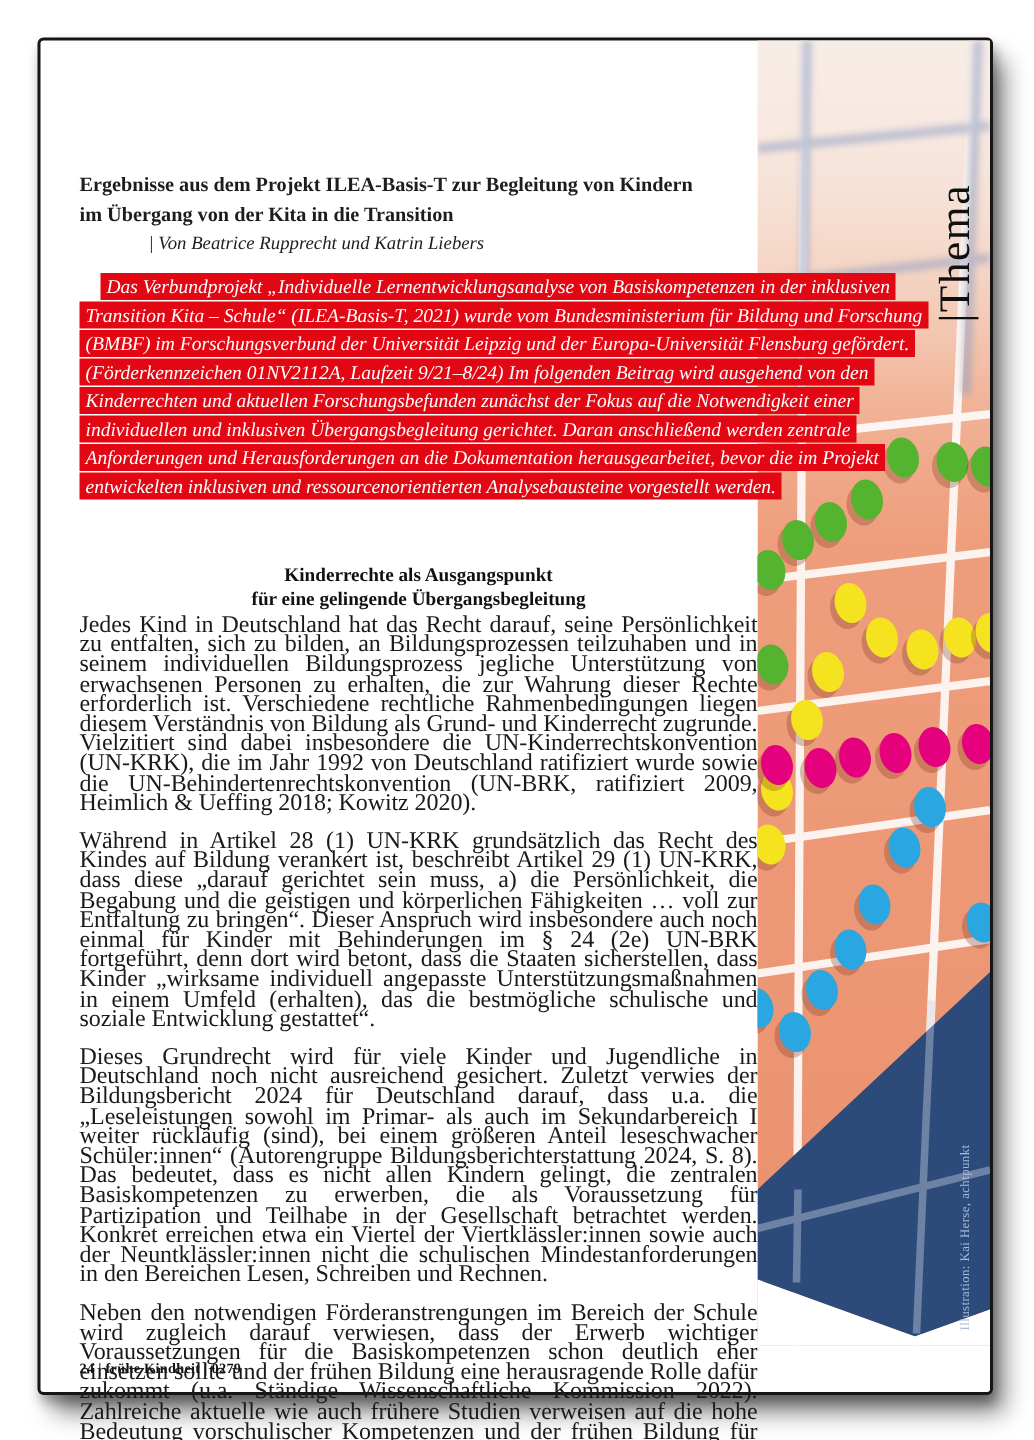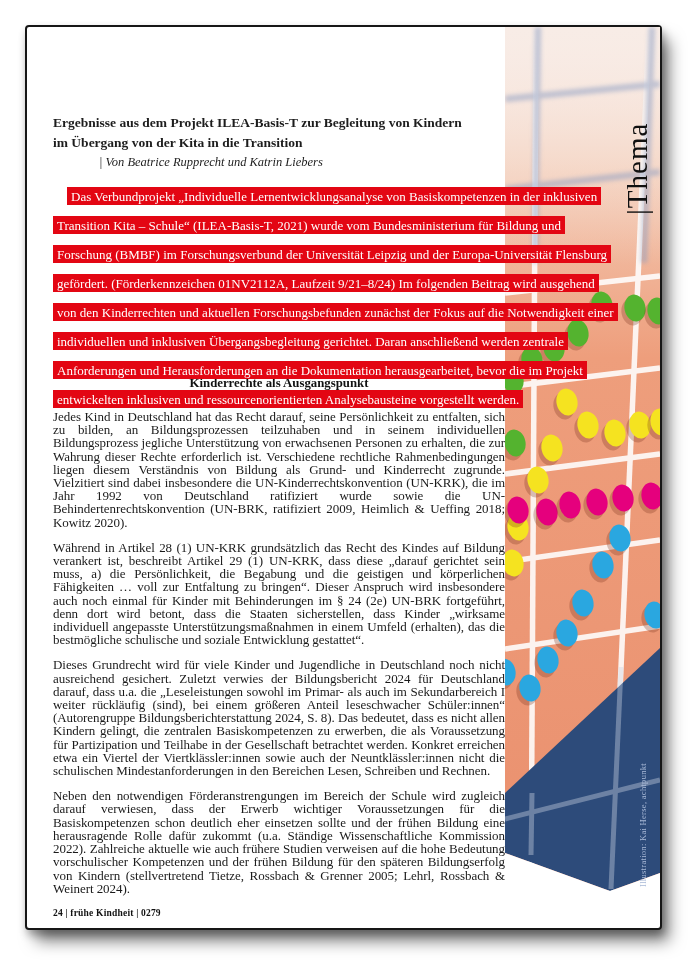--- a/index.html
+++ b/index.html
@@ -25,38 +25,38 @@
     position:absolute;left:26px;top:86px;width:470px;
     font-size:13.5px;line-height:19.5px;font-weight:700;color:#1d1d1d;
     white-space:pre-line;
   }
   .byline{
     position:absolute;left:26px;top:128px;width:470px;
     font-size:12.5px;font-style:italic;color:#1d1d1d;margin-left:46px;
   }
   .abstract{
     position:absolute;left:26px;top:154px;width:562px;
-    font-size:13px;line-height:29px;
+    font-size:13px;line-height:19px;font-style:italic;
     text-indent:14px;margin:0;z-index:3;
   }
   .abstract span{
     background:var(--accent-red);color:#ffffff;
     padding:1.5px 4px 2px 4px;
     -webkit-box-decoration-break:clone;box-decoration-break:clone;
   }
   .section-heading{
     position:absolute;left:26px;top:349px;width:452px;
     font-size:12.8px;line-height:15.5px;font-weight:700;color:#111;
     white-space:pre-line;margin:0;text-align:center;
   }
   .bodycol{
     position:absolute;left:26px;top:383px;width:452px;z-index:2;
   }
   .bodycol p{
-    margin:0 0 12px 0;font-size:13px;line-height:13.2px;color:#1a1a1a;
+    margin:0 0 12px 0;font-size:16px;line-height:13.2px;color:#1a1a1a;
     text-align:justify;letter-spacing:-0.05px;
   }
   .page-footer{
     position:absolute;left:26px;top:881px;
     font-size:9.5px;font-weight:700;color:#111;letter-spacing:0.2px;
   }
   .illustration{
     position:absolute;left:478px;top:0;width:155px;height:870px;z-index:1;
   }
   .thema{

